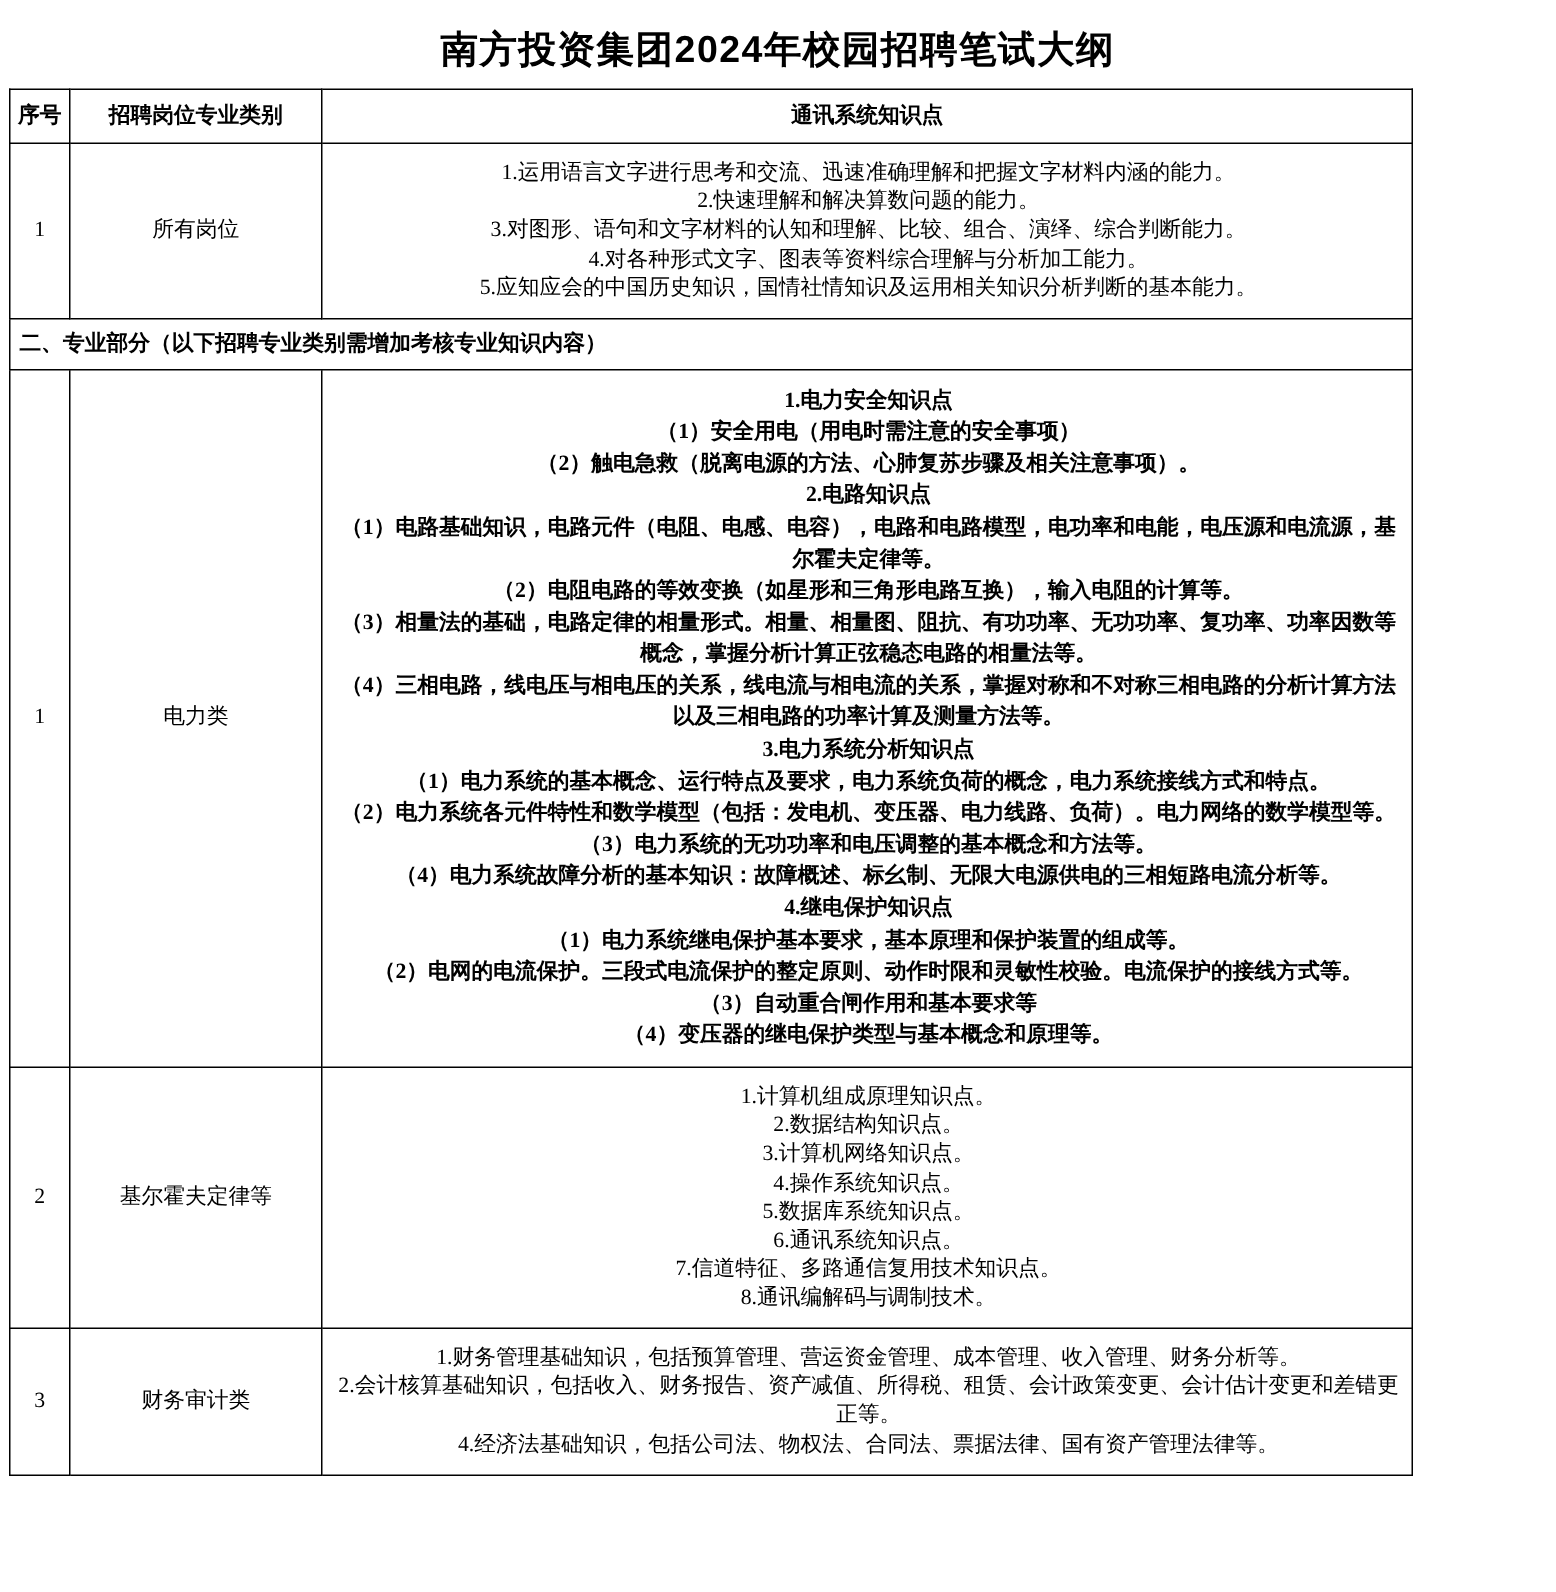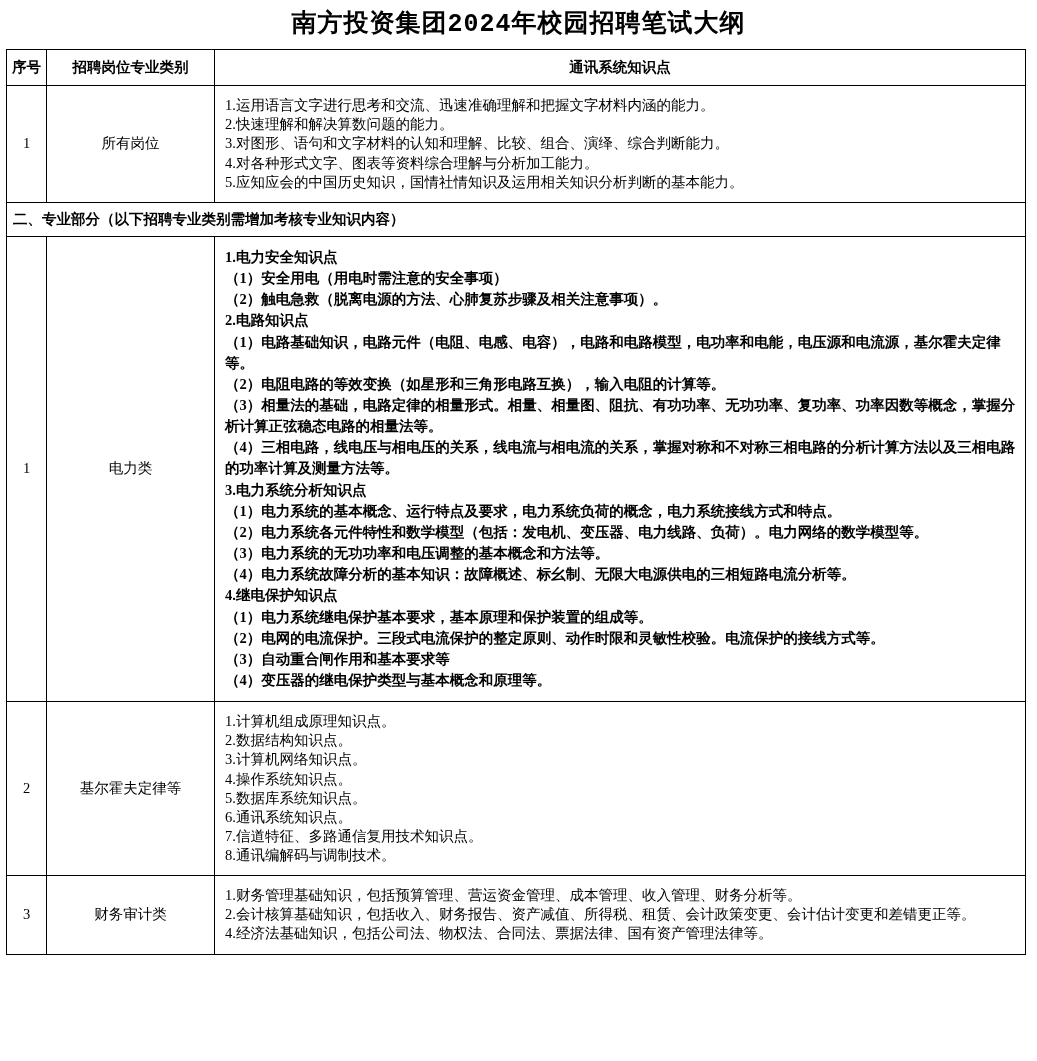--- a/index.html
+++ b/index.html
@@ -12,30 +12,30 @@
     font-family: "Liberation Serif", "DejaVu Serif", serif;
     color: #000000;
   }
   .page {
     width: 1037px;
     box-sizing: border-box;
     padding: 0 6px;
   }
   .doc-title {
     text-align: center;
-    font-family: Liberation Mono, monospace;
+    font-family: Liberation Sans, sans-serif;
     font-weight: bold;
     font-size: 25px;
     letter-spacing: 1px;
-    padding: 6px 0 10px 0;
+    padding: 16px 0 10px 0;
     margin: 0;
   }
   table.outline {
     border-collapse: collapse;
-    width: 1020px;
+    width: 936px;
     table-layout: fixed;
   }
   table.outline td {
     border: 1px solid #000000;
     vertical-align: middle;
     font-size: 14.5px;
     line-height: 1.32;
   }
   .col-no { width: 40px; }
   .col-cat { width: 168px; }
@@ -52,21 +52,21 @@
     font-weight: bold;
     font-size: 15.5px;
     padding: 7px 6px;
     text-align: left;
   }
   .cell-center {
     text-align: center;
     font-size: 15px;
   }
   .cell-body {
-    text-align: left;
+    text-align: center;
     padding: 10px 8px 10px 10px;
     font-size: 14.5px;
     line-height: 1.42;
   }
   .cell-body p {
     margin: 0;
     padding: 0;
     white-space: pre-wrap;
   }
   .cell-body.tall p { line-height: 1.46; font-weight: bold; }

